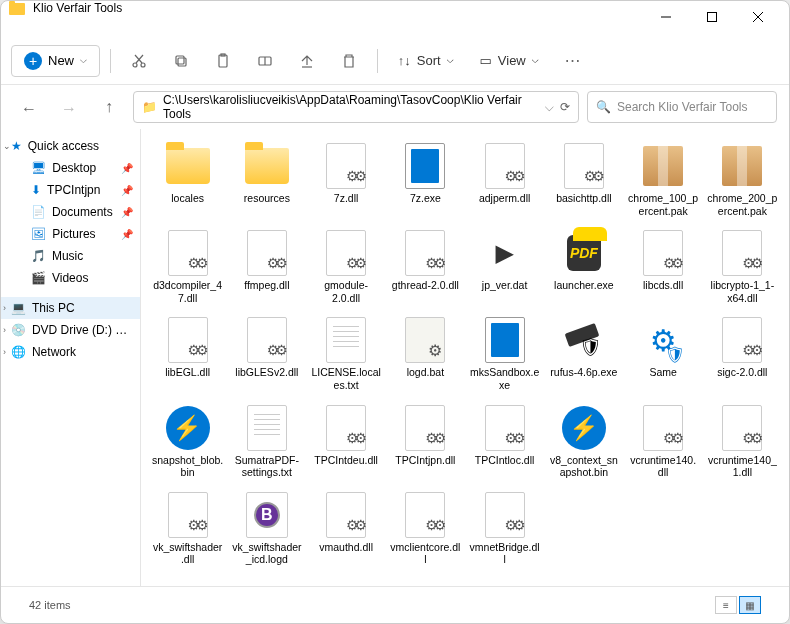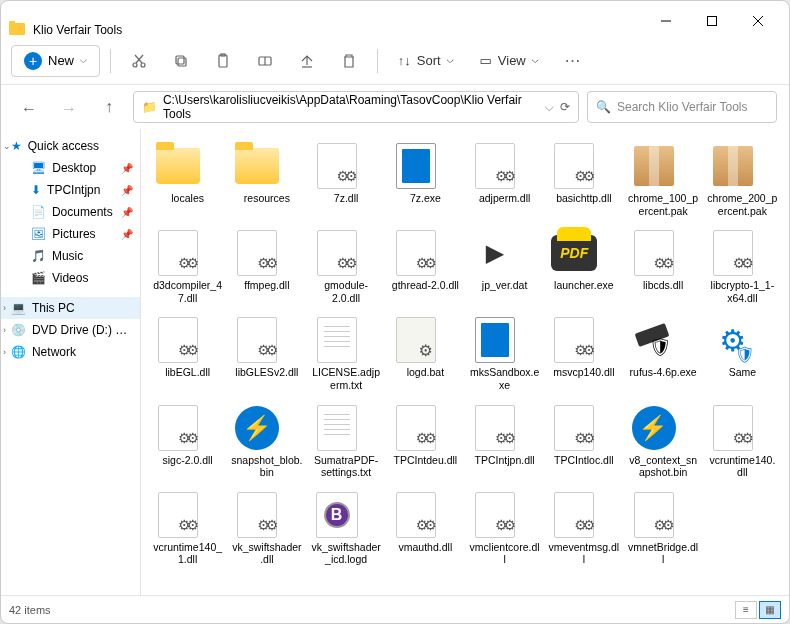--- a/index.html
+++ b/index.html
@@ -1,18 +1,18 @@
 <!DOCTYPE html>
 <html><head>
 <meta charset="utf-8">
 <style>
 * { margin: 0; padding: 0; box-sizing: border-box; font-family: 'Segoe UI', sans-serif; }
 body { background: #f0f0f0; width: 790px; height: 624px; overflow: hidden; }
 .window { width: 790px; height: 624px; background: #fff; border: 1px solid #ccc; border-radius: 8px; display: flex; flex-direction: column; box-shadow: 0 4px 20px rgba(0,0,0,0.15); }
-.titlebar { height: 36px; display: flex; align-items: flex-end; padding: 0 8px; }
+.titlebar { height: 36px; display: flex; align-items: flex-start; padding: 0 8px; }
 .titlebar-icon { width: 16px; height: 16px; margin-right: 8px; }
 .titlebar-title { font-size: 12px; flex: 1; color: #000; }
 .win-controls { display: flex; }
 .win-btn { width: 46px; height: 32px; display: flex; align-items: center; justify-content: center; color: #000; }
 .toolbar { height: 48px; display: flex; align-items: center; padding: 0 10px; gap: 6px; border-bottom: 1px solid #e5e5e5; }
 .new-btn { display: flex; align-items: center; gap: 6px; padding: 6px 12px; border: 1px solid #d0d0d0; border-radius: 4px; font-size: 13px; cursor: pointer; }
 .new-btn .plus { width: 18px; height: 18px; border-radius: 50%; background: #0078d4; color: #fff; display: flex; align-items: center; justify-content: center; font-size: 14px; }
 .tb-icon { width: 36px; height: 36px; display: flex; align-items: center; justify-content: center; color: #666; border-radius: 4px; }
 .tb-sep { width: 1px; height: 24px; background: #d0d0d0; margin: 0 4px; }
 .tb-dropdown { display: flex; align-items: center; gap: 6px; padding: 6px 10px; font-size: 13px; color: #333; border-radius: 4px; }
@@ -22,38 +22,38 @@
 .path-box .folder-icon { color: #ffc93c; }
 .search-box { width: 190px; height: 32px; border: 1px solid #ccc; border-radius: 4px; display: flex; align-items: center; padding: 0 8px; gap: 6px; font-size: 12px; color: #888; }
 .body { flex: 1; display: flex; overflow: hidden; }
 .sidebar { width: 140px; border-right: 1px solid #e5e5e5; padding: 6px 0; overflow-y: auto; font-size: 12px; }
 .side-item { display: flex; align-items: center; padding: 4px 6px 4px 10px; gap: 6px; cursor: pointer; position: relative; }
 .side-item.indent { padding-left: 30px; }
 .side-item.sel { background: #e5f1fb; }
 .side-item .chev { position: absolute; left: 2px; font-size: 9px; color: #666; }
 .side-item .pin { margin-left: auto; color: #888; font-size: 10px; }
 .files { flex: 1; overflow-y: auto; padding: 8px; display: grid; grid-template-columns: repeat(8, 1fr); gap: 2px; align-content: start; }
-.file-item { display: flex; flex-direction: column; padding: 4px 2px; border: 1px solid transparent; border-radius: 2px; cursor: pointer; }
+.file-item { display: flex; flex-direction: column; align-items: center; padding: 4px 2px; border: 1px solid transparent; border-radius: 2px; cursor: pointer; }
 .file-icon { width: 52px; height: 48px; display: flex; align-items: center; justify-content: center; font-size: 36px; position: relative; }
 .file-label { font-size: 10.5px; text-align: center; line-height: 1.2; margin-top: 2px; word-break: break-word; max-width: 72px; }
-.statusbar { height: 28px; border-top: 1px solid #e5e5e5; display: flex; align-items: center; padding: 0 8px; font-size: 11px; color: #555; }
+.statusbar { height: 37px; border-top: 1px solid #e5e5e5; display: flex; align-items: center; padding: 0 28px; font-size: 11px; color: #555; }
 .statusbar .spacer { flex: 1; }
 .view-toggle { width: 22px; height: 18px; border: 1px solid #ccc; display: flex; align-items: center; justify-content: center; margin-left: 2px; font-size: 10px; }
 .view-toggle.active { background: #cce8ff; border-color: #0078d4; }
 
 .ico-folder { background: linear-gradient(#ffe9a8, #ffc93c); width: 44px; height: 36px; border-radius: 2px 2px 4px 4px; position: relative; }
 .ico-folder::before { content: ''; position: absolute; top: -6px; left: 0; width: 18px; height: 8px; background: #ffc93c; border-radius: 2px 2px 0 0; }
 .ico-dll { width: 40px; height: 46px; background: #fff; border: 1px solid #ccc; border-radius: 2px; position: relative; }
 .ico-dll::after { content: '⚙⚙'; position: absolute; bottom: 4px; right: 2px; font-size: 14px; color: #555; letter-spacing: -4px; }
 .ico-exe-blue { width: 40px; height: 46px; background: #fff; border: 1px solid #999; border-radius: 2px; display: flex; align-items: center; justify-content: center; }
 .ico-exe-blue::before { content: ''; width: 28px; height: 34px; background: #0078d4; border-radius: 1px; }
 .ico-pak { width: 40px; height: 40px; background: linear-gradient(#e8c088, #c89050); border-radius: 2px; position: relative; }
 .ico-pak::before { content: ''; position: absolute; top: 0; left: 50%; transform: translateX(-50%); width: 10px; height: 100%; background: rgba(255,255,255,0.4); }
 .ico-play { width: 44px; height: 44px; background: #fff; border-radius: 4px; display: flex; align-items: center; justify-content: center; color: #333; font-size: 24px; }
-.ico-pdf { width: 46px; height: 36px; background: #333; border-radius: 6px; display: flex; align-items: center; justify-content: center; color: #ffd700; font-weight: bold; font-style: italic; font-size: 14px; position: relative; }
+.ico-pdf { width: 34px; height: 36px; background: #333; border-radius: 6px; display: flex; align-items: center; justify-content: center; color: #ffd700; font-weight: bold; font-style: italic; font-size: 14px; position: relative; }
 .ico-pdf::before { content: ''; position: absolute; top: -8px; left: 6px; width: 34px; height: 14px; background: #ffd700; border-radius: 6px 6px 0 0; }
 .ico-txt { width: 40px; height: 46px; background: #fff; border: 1px solid #ccc; border-radius: 2px; position: relative; }
 .ico-txt::after { content: ''; position: absolute; top: 8px; left: 6px; right: 6px; height: 24px; background: repeating-linear-gradient(#ccc 0 1px, transparent 1px 5px); }
 .ico-bat { width: 40px; height: 46px; background: #f5f5f0; border: 1px solid #ccc; border-radius: 2px; position: relative; }
 .ico-bat::after { content: '⚙'; position: absolute; bottom: 2px; right: 2px; font-size: 16px; color: #555; }
 .ico-usb { width: 44px; height: 36px; position: relative; }
 .ico-usb::before { content: ''; position: absolute; width: 32px; height: 14px; background: #333; top: 6px; left: 4px; transform: rotate(-20deg); border-radius: 2px; }
 .ico-usb::after { content: '🛡'; position: absolute; bottom: 0; right: 4px; font-size: 18px; }
 .ico-gear-shield { width: 44px; height: 44px; display: flex; align-items: center; justify-content: center; font-size: 30px; color: #0078d4; position: relative; }
 .ico-gear-shield::after { content: '🛡'; position: absolute; bottom: -2px; right: 0; font-size: 16px; }
@@ -327,39 +327,33 @@
         <div class="file-item">
           <div class="file-icon">
             <div class="ico-dll"></div>
           </div>
           <div class="file-label">libGLESv2.dll</div>
         </div>
         <div class="file-item">
           <div class="file-icon">
             <div class="ico-txt"></div>
           </div>
-          <div class="file-label">LICENSE.adjperm.txt</div>
+          <div class="file-label">LICENSE.locales.txt</div>
         </div>
         <div class="file-item">
           <div class="file-icon">
             <div class="ico-bat"></div>
           </div>
           <div class="file-label">logd.bat</div>
         </div>
         <div class="file-item">
           <div class="file-icon">
             <div class="ico-exe-blue"></div>
           </div>
           <div class="file-label">mksSandbox.exe</div>
-        </div>
-        <div class="file-item">
-          <div class="file-icon">
-            <div class="ico-dll"></div>
-          </div>
-          <div class="file-label">msvcp140.dll</div>
         </div>
         <div class="file-item">
           <div class="file-icon">
             <div class="ico-usb"></div>
           </div>
           <div class="file-label">rufus-4.6p.exe</div>
         </div>
         <div class="file-item">
           <div class="file-icon">
             <div class="ico-gear-shield">⚙</div>
@@ -438,26 +432,20 @@
           <div class="file-icon">
             <div class="ico-dll"></div>
           </div>
           <div class="file-label">vmauthd.dll</div>
         </div>
         <div class="file-item">
           <div class="file-icon">
             <div class="ico-dll"></div>
           </div>
           <div class="file-label">vmclientcore.dll</div>
-        </div>
-        <div class="file-item">
-          <div class="file-icon">
-            <div class="ico-dll"></div>
-          </div>
-          <div class="file-label">vmeventmsg.dll</div>
         </div>
         <div class="file-item">
           <div class="file-icon">
             <div class="ico-dll"></div>
           </div>
           <div class="file-label">vmnetBridge.dll</div>
         </div>
       </div>
   </div>
 

